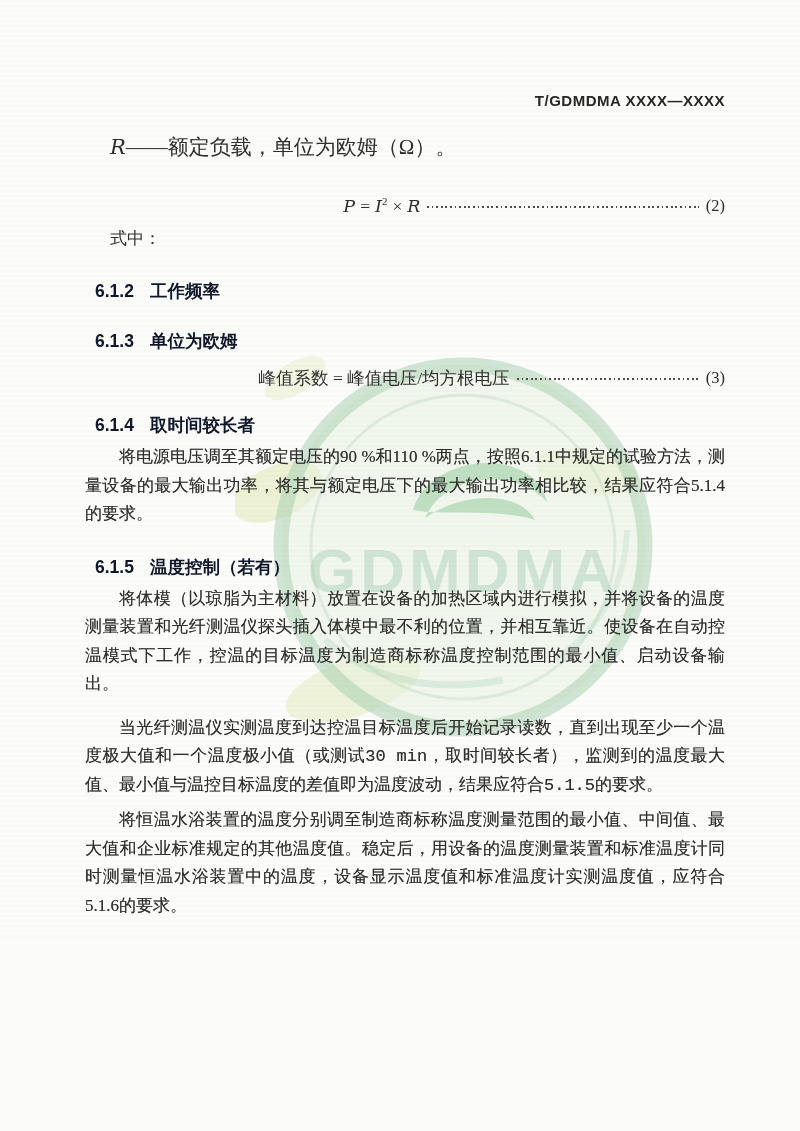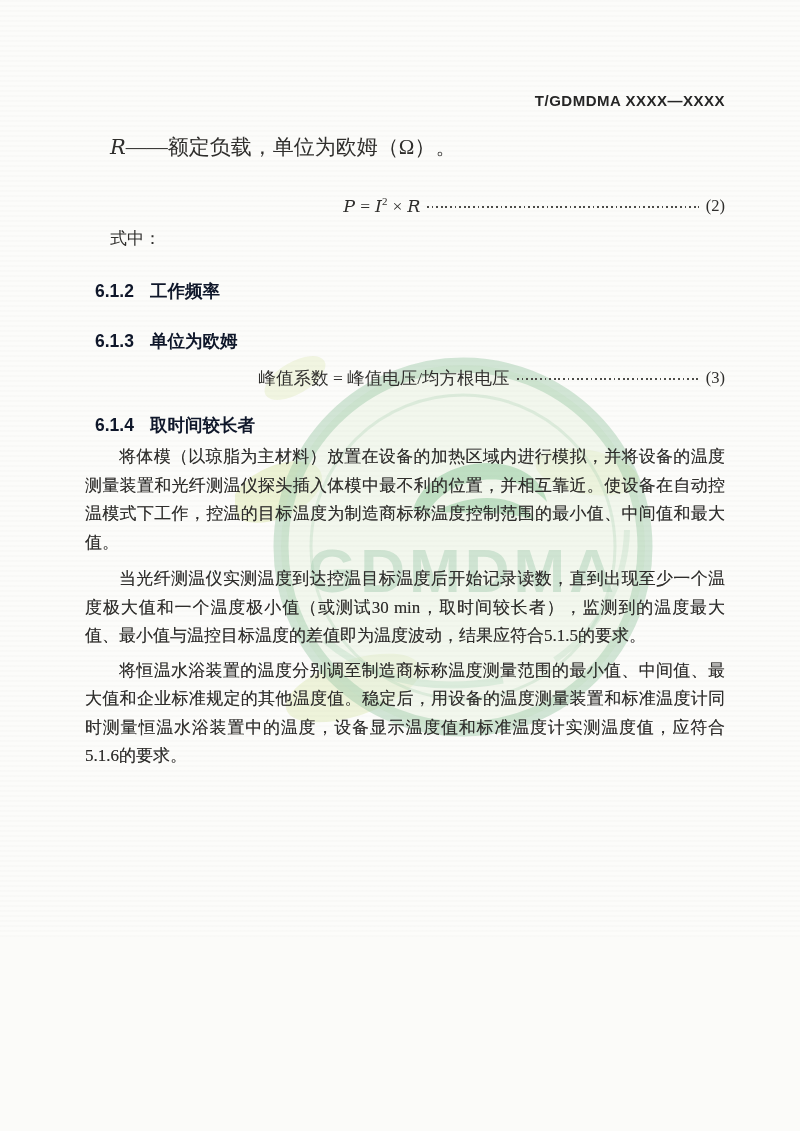--- a/index.html
+++ b/index.html
@@ -51,21 +51,21 @@
     font-family:Liberation Sans, sans-serif;
     font-size:17.5px;font-weight:bold;color:#0f172a;
   }
   h3.sec .ht{margin-left:16px;}
   p.body{
     margin:6px 0 0 0;
     font-size:17px;line-height:28.5px;
     text-align:justify;text-indent:2em;
     text-shadow:0 0 .5px rgba(47,46,44,.55);
   }
-  p.body.follow{margin-top:8px;}
+  p.body.follow{margin-top:16px;font-family:Liberation Mono, monospace;}
   .page-number{
     position:absolute;top:1036px;right:92px;z-index:1;
     font-size:14.5px;color:#4a4a48;
   }
   .wm-letters{
     font-family:"Liberation Sans","DejaVu Sans",sans-serif;
     font-weight:bold;letter-spacing:4px;
   }
 </style>
 </head>
@@ -112,22 +112,24 @@
     <h3 class="sec"><span>6.1.3</span><span class="ht">单位为欧姆</span></h3>
 
     <div class="formula-row f3">
       <span class="f-spacer"></span>
       <span class="f-body">峰值系数 = 峰值电压/均方根电压</span>
       <span class="f-dots"></span>
       <span class="f-num">(3)</span>
     </div>
 
     <h3 class="sec" style="margin-top:20px"><span>6.1.4</span><span class="ht">取时间较长者</span></h3>
+    <p class="body">将电源电压调至其额定电压的90 %和110 %两点，按照6.1.1中规定的试验方法，测量设备的最大输出功率，将其与额定电压下的最大输出功率相比较，结果应符合5.1.4的要求。</p>
 
-    <p class="body">将体模（以琼脂为主材料）放置在设备的加热区域内进行模拟，并将设备的温度测量装置和光纤测温仪探头插入体模中最不利的位置，并相互靠近。使设备在自动控温模式下工作，控温的目标温度为制造商标称温度控制范围的最小值、中间值和最大值。</p>
+    <h3 class="sec"><span>6.1.5</span><span class="ht">温度控制（若有）</span></h3>
+    <p class="body">将体模（以琼脂为主材料）放置在设备的加热区域内进行模拟，并将设备的温度测量装置和光纤测温仪探头插入体模中最不利的位置，并相互靠近。使设备在自动控温模式下工作，控温的目标温度为制造商标称温度控制范围的最小值、启动设备输出。</p>
     <p class="body follow">当光纤测温仪实测温度到达控温目标温度后开始记录读数，直到出现至少一个温度极大值和一个温度极小值（或测试30 min，取时间较长者），监测到的温度最大值、最小值与温控目标温度的差值即为温度波动，结果应符合5.1.5的要求。</p>
 
     <p class="body">将恒温水浴装置的温度分别调至制造商标称温度测量范围的最小值、中间值、最大值和企业标准规定的其他温度值。稳定后，用设备的温度测量装置和标准温度计同时测量恒温水浴装置中的温度，设备显示温度值和标准温度计实测温度值，应符合5.1.6的要求。</p>
 
   </div>
 
   <div class="page-number">5</div>
 
 </div>
 

